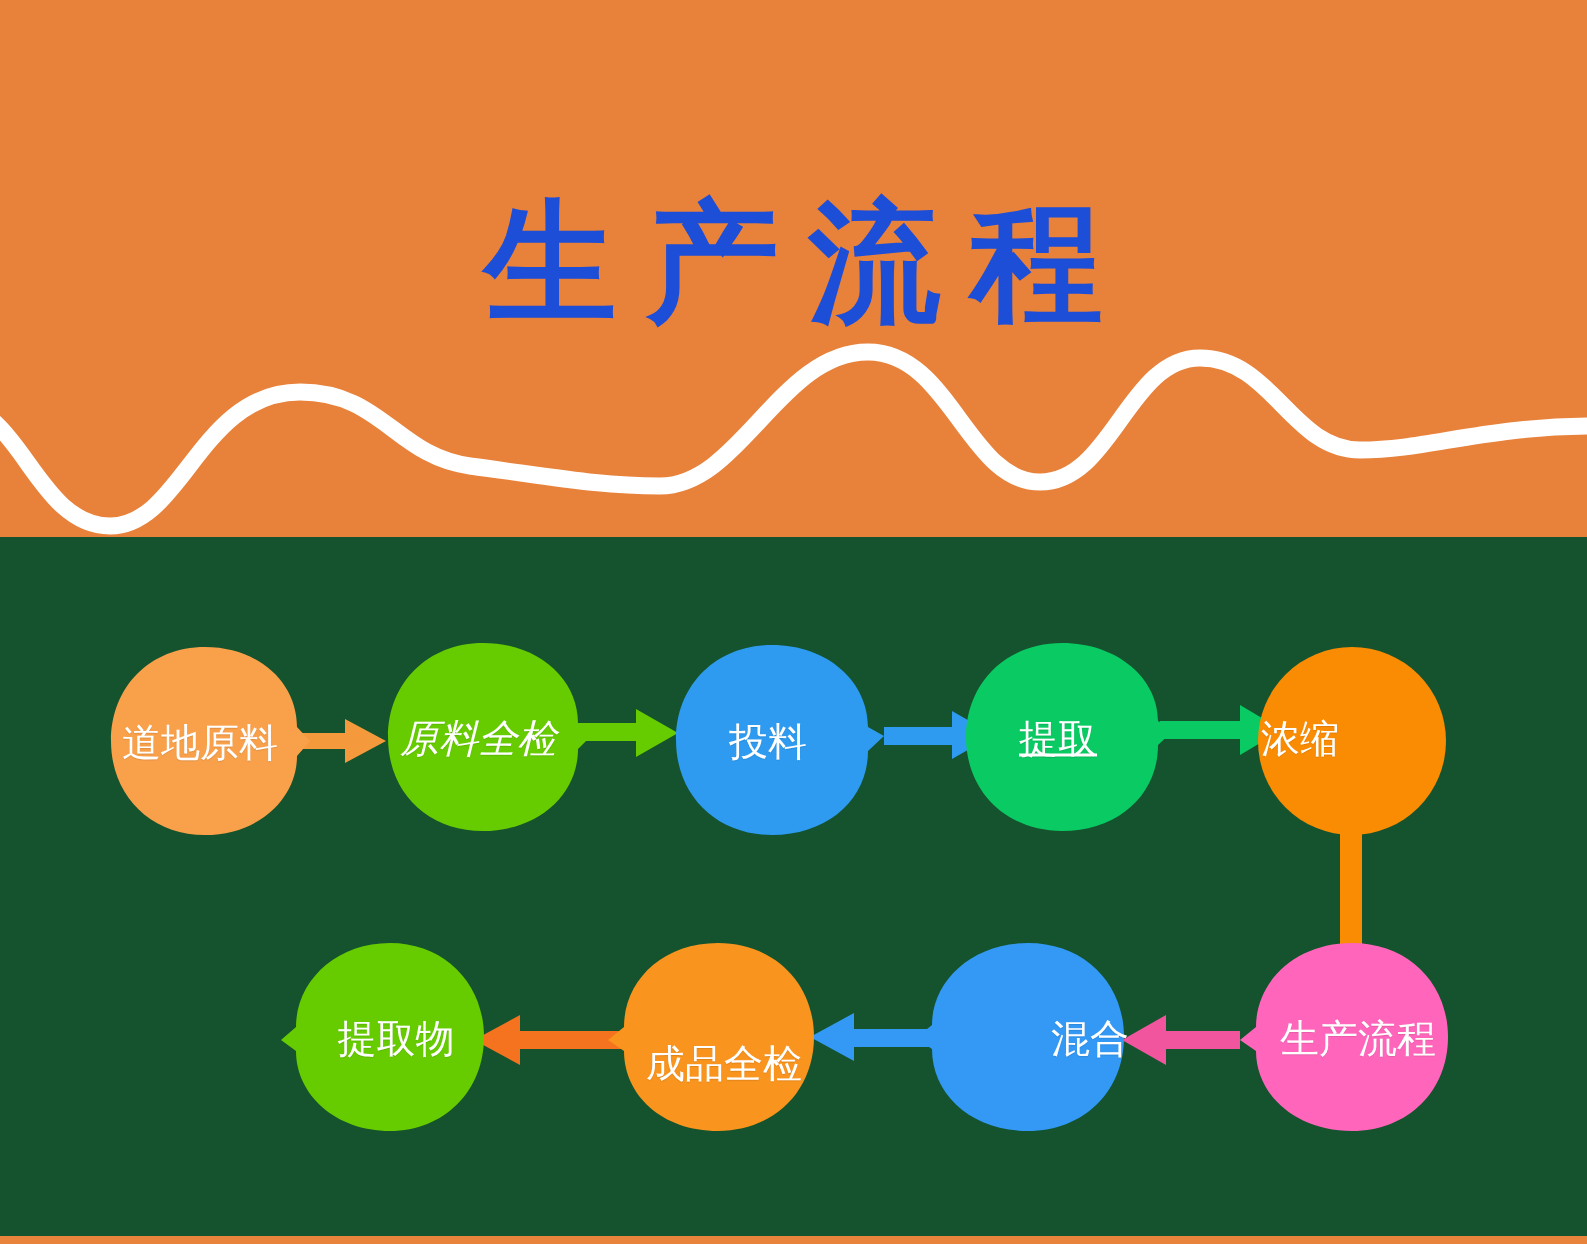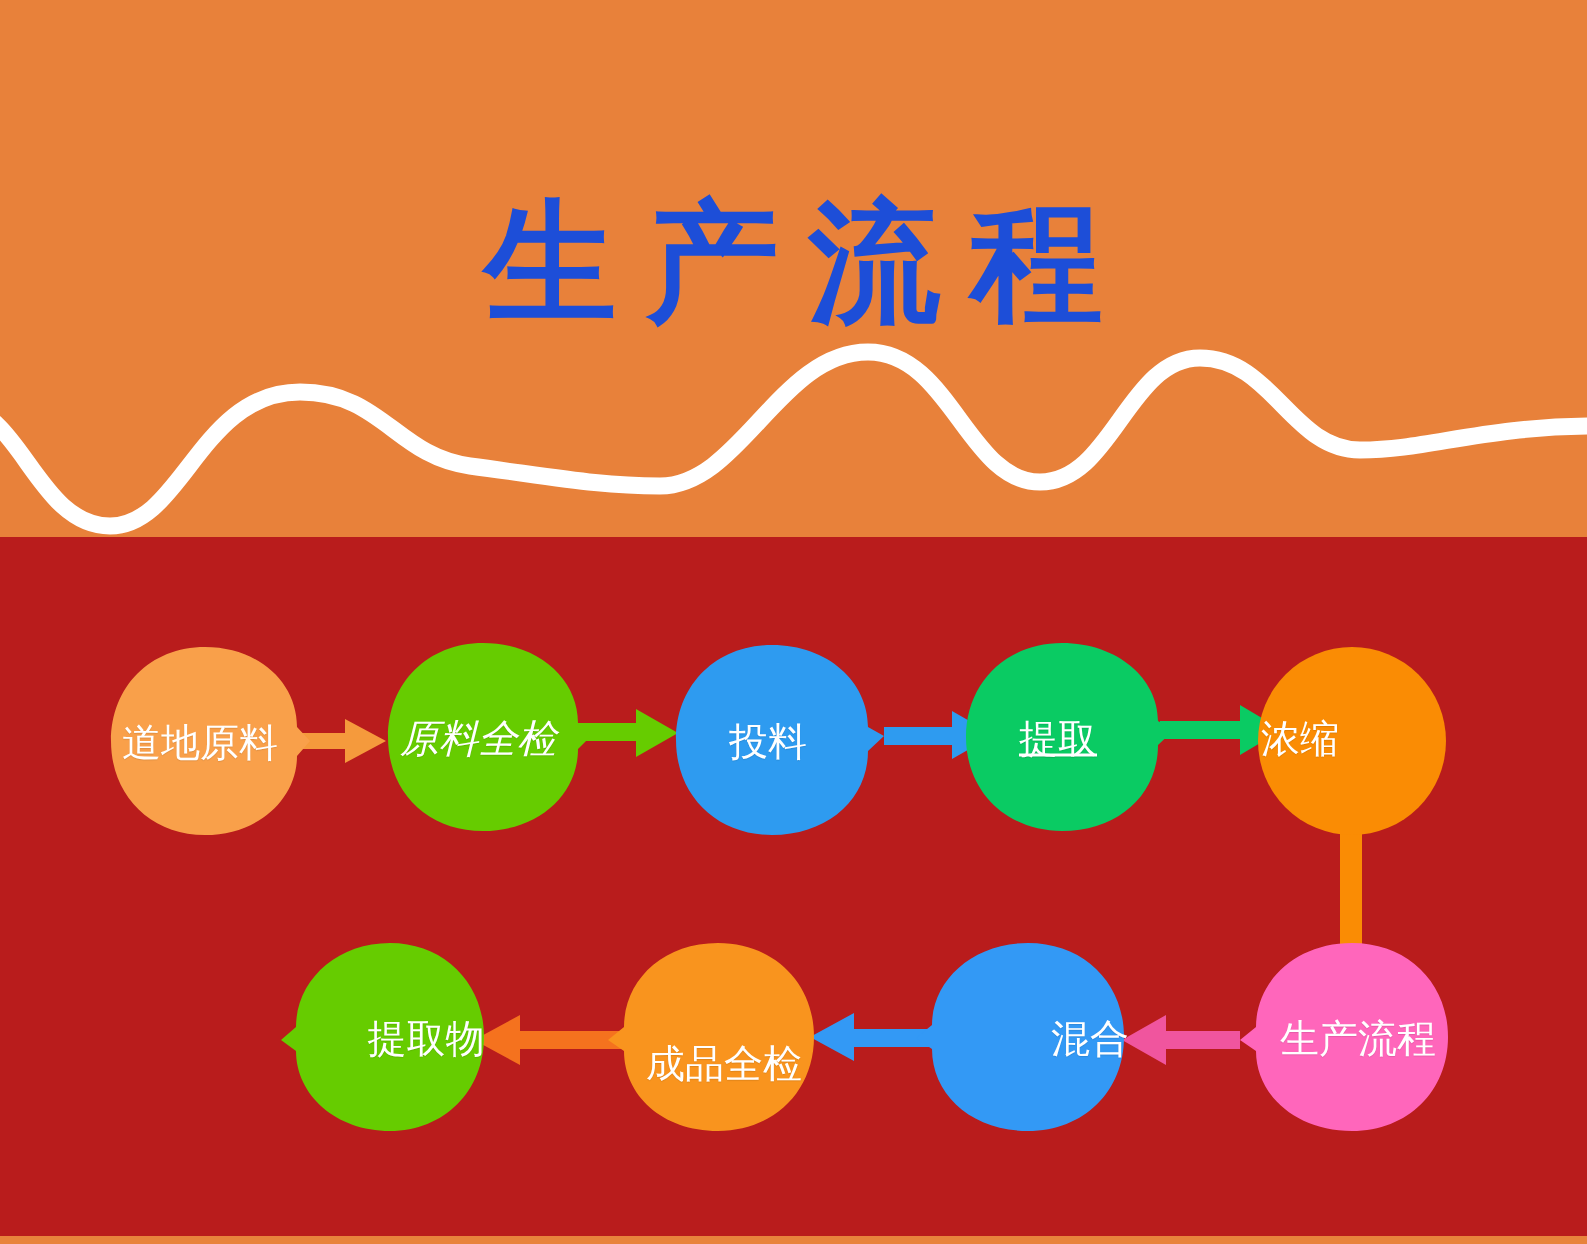--- a/index.html
+++ b/index.html
@@ -58,21 +58,21 @@
     pointer-events: none;
   }
 
   
   #diagram-area {
     position: absolute;
     left: 0;
     top: 537px;
     width: 1587px;
     height: 699px;
-    background: #b91c1c;
+    background: #14532d;
   }
   #flow-svg {
     position: absolute;
     left: 0;
     top: 0;
     width: 1587px;
     height: 699px;
   }
   .node-label {
     position: absolute;
@@ -226,21 +226,21 @@
     <div class="node-label" style="left: 200px; top: 205px; color: rgb(255, 255, 255);">道地原料</div>
 
     <div class="node-label" style="left: 478px; top: 201px; color: rgb(255, 255, 255); font-style: italic;">原料全检</div>
 
     <div class="node-label" style="left: 768px; top: 204px; color: rgb(255, 255, 255);">投料</div>
 
     <div class="node-label" style="left: 1058px; top: 201px; color: rgb(255, 255, 255); text-decoration: underline;">提取</div>
 
     <div class="node-label" style="left: 1300px; top: 205px; color: rgb(255, 255, 255); font-family: Liberation Mono, monospace;">浓缩</div>
 
-    <div class="node-label" style="left: 396px; top: 501px; color: rgb(255, 255, 255); margin-left: 30px;">提取物</div>
+    <div class="node-label" style="left: 396px; top: 501px; color: rgb(255, 255, 255);">提取物</div>
 
     <div class="node-label" style="left: 724px; top: 526px; color: rgb(255, 255, 255); text-align: center;">成品全检</div>
 
     <div class="node-label" style="left: 1090px; top: 501px; color: rgb(255, 255, 255);">混合</div>
 
     <div class="node-label" style="left: 1358px; top: 501px; color: rgb(255, 255, 255);">生产流程</div>
   </div>
 
   <div id="footer-rule" style="background: rgb(232, 131, 60);"></div>
 

